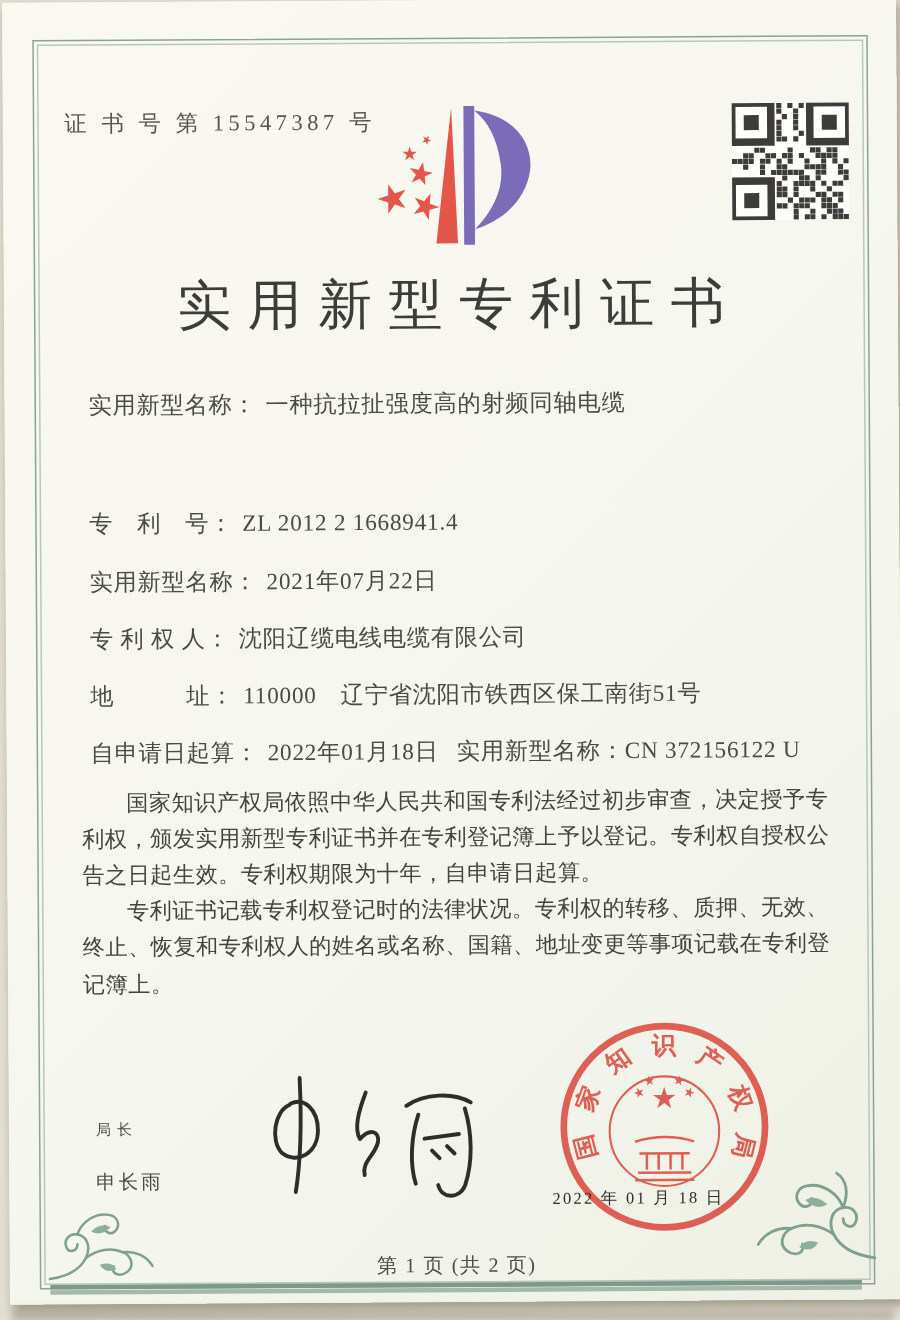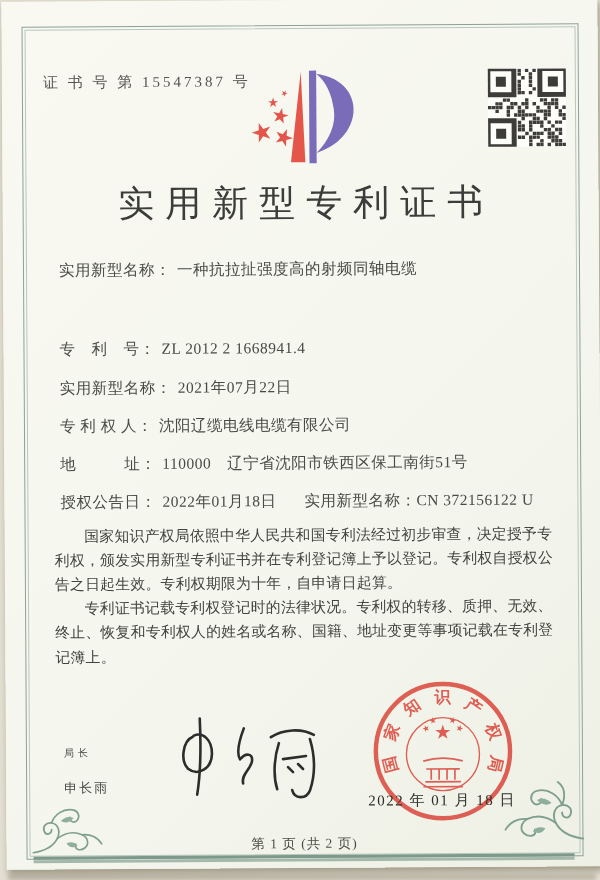--- a/index.html
+++ b/index.html
@@ -40,21 +40,21 @@
   
   .paras{position:absolute;left:50px;top:523px;width:506px;}
   .paras p{margin:0;text-indent:2em;font-size:14.8px;line-height:1.63;color:#434340;letter-spacing:.3px;}
   
   .officer-title{position:absolute;left:58px;top:745px;font-size:10px;letter-spacing:4px;color:#4a4a46;}
   .officer-name{position:absolute;left:58px;top:778px;font-size:13px;letter-spacing:2px;color:#4a4a46;}
   .signature{position:absolute;left:156px;top:712px;width:165px;height:100px;}
   
   .seal{position:absolute;left:363px;top:678px;width:148px;height:148px;opacity:.9;}
   .seal text{font-size:16.5px;font-weight:600;fill:#dc4f44;font-family:"Liberation Serif","DejaVu Serif",serif;}
-  .seal-date{position:absolute;left:362px;top:792px;font-size:15px;color:#2e2d2b;letter-spacing:1.5px;white-space:nowrap;}
+  .seal-date{position:absolute;left:362px;top:792px;font-size:11px;color:#2e2d2b;letter-spacing:1.5px;white-space:nowrap;}
   
   .footer{position:absolute;left:0;right:0;top:835px;text-align:center;font-size:13.5px;color:#4c4b47;letter-spacing:1px;}
   
   .flourish{position:absolute;}
   .fl-left{left:23px;top:799px;width:74px;height:56px;}
   .fl-right{right:15px;top:771px;width:84px;height:84px;transform:scaleX(-1);}
 </style>
 </head>
 <body>
 
@@ -234,21 +234,21 @@
   <div class="field f3">
     <span class="lab">实用新型名称：</span><span>2021年07月22日</span>
   </div>
   <div class="field f4">
     <span class="lab">专 利 权 人：</span><span>沈阳辽缆电线电缆有限公司</span>
   </div>
   <div class="field f5">
     <span class="lab">地　　　址：</span><span>110000　辽宁省沈阳市铁西区保工南街51号</span>
   </div>
   <div class="field f6">
-    <span class="lab">授权公告日：</span><span>2022年01月18日</span>
+    <span class="lab">自申请日起算：</span><span>2022年01月18日</span>
   </div>
   <div class="grant-no">
     <span class="lab">实用新型名称：</span><span>CN 372156122 U</span>
   </div>
 
   <div class="paras">
     <p>国家知识产权局依照中华人民共和国专利法经过初步审查，决定授予专利权，颁发实用新型专利证书并在专利登记簿上予以登记。专利权自授权公告之日起生效。专利权期限为十年，自申请日起算。</p>
     <p>专利证书记载专利权登记时的法律状况。专利权的转移、质押、无效、终止、恢复和专利权人的姓名或名称、国籍、地址变更等事项记载在专利登记簿上。</p>
   </div>
 

